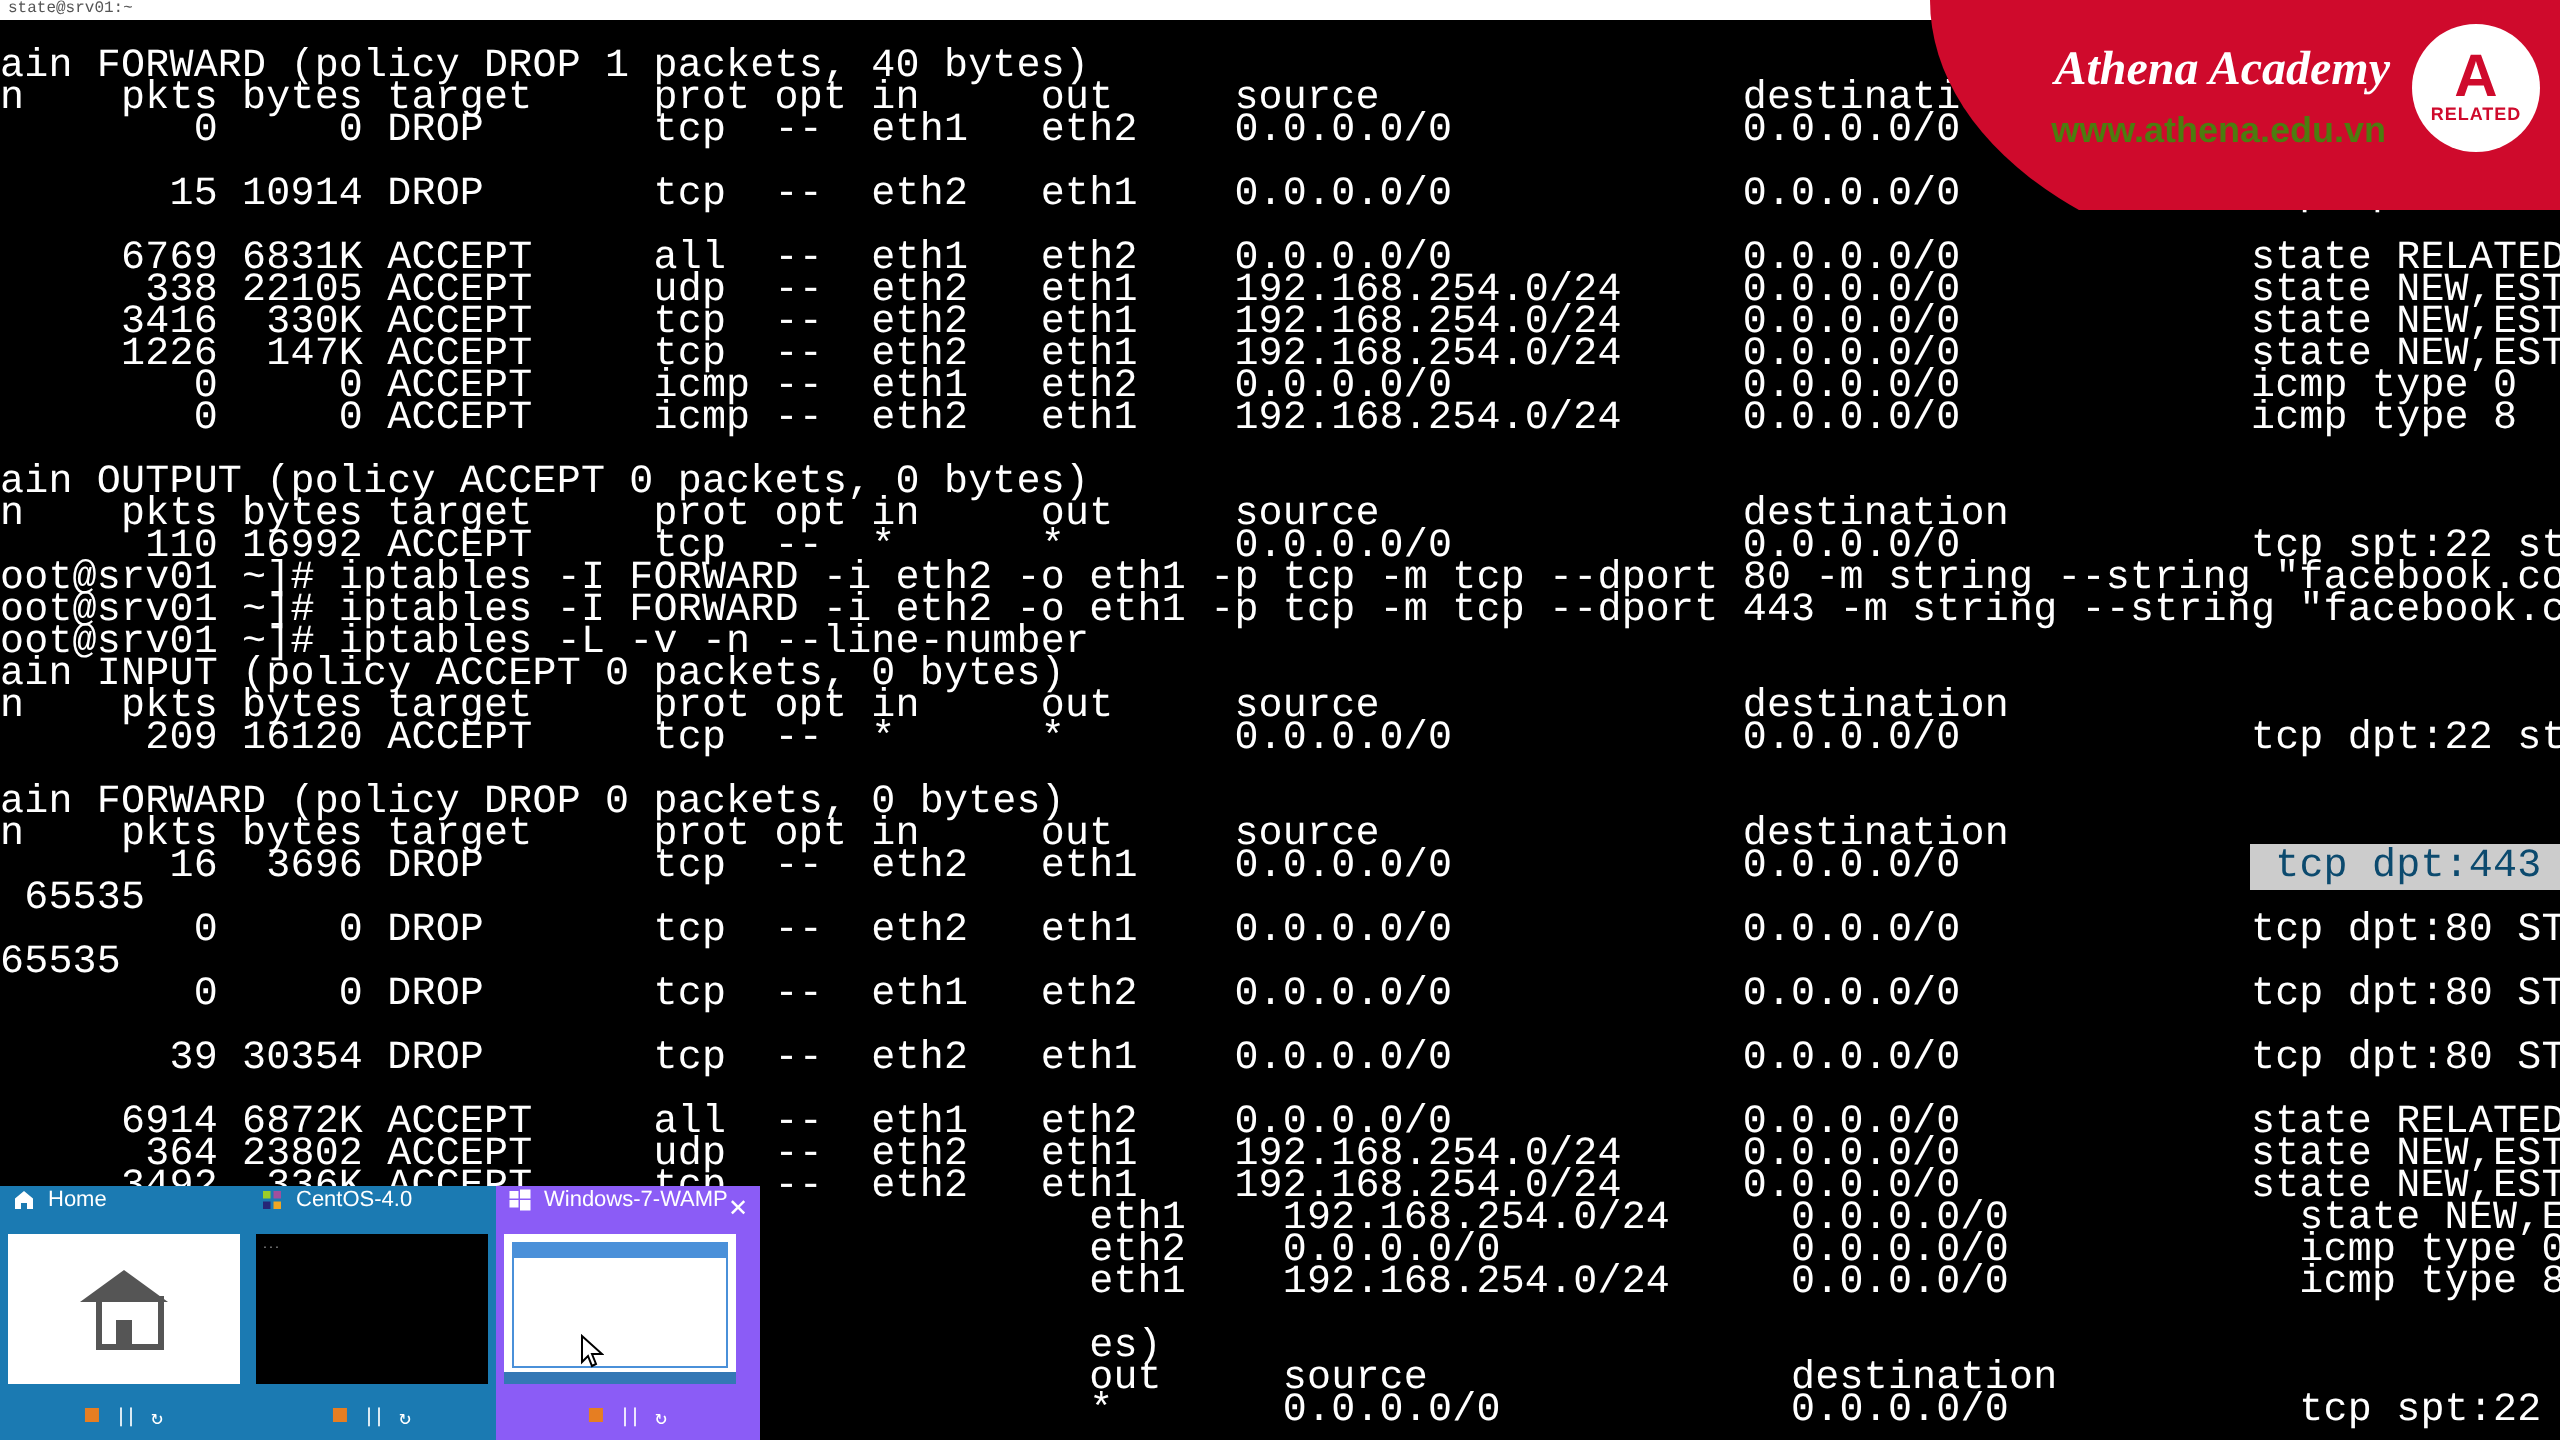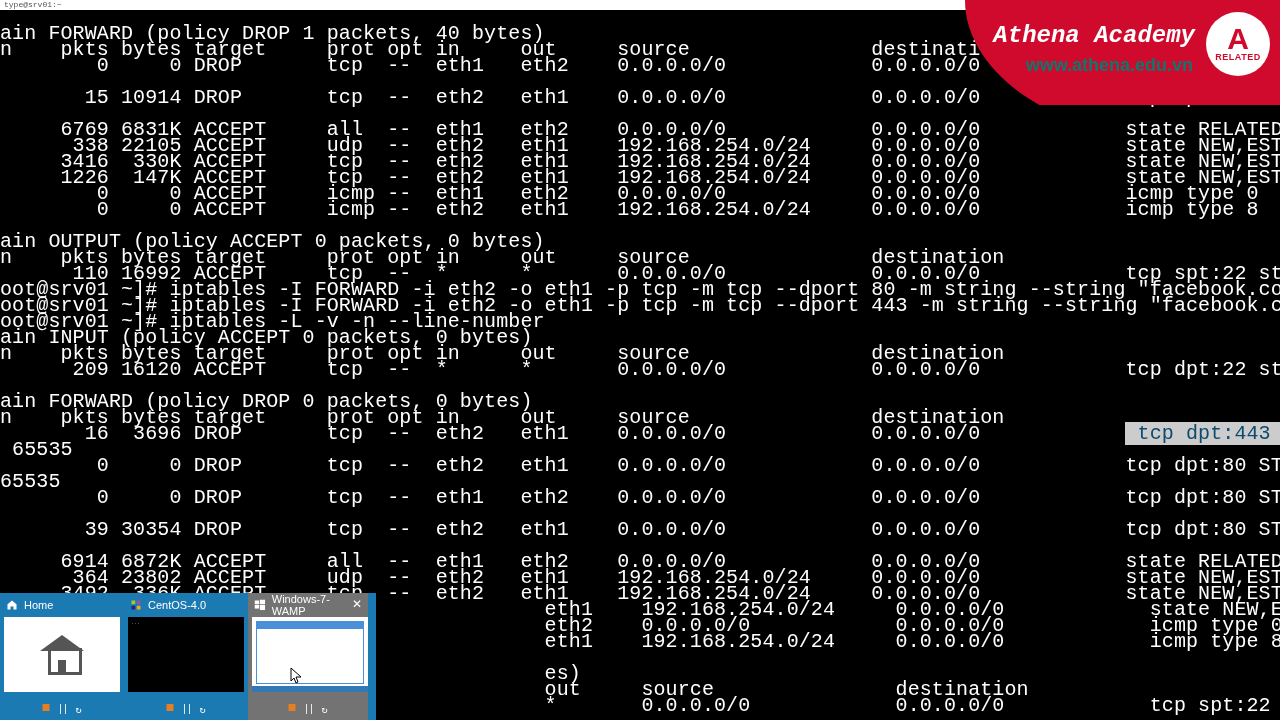--- a/index.html
+++ b/index.html
@@ -2,53 +2,53 @@
 <html><head>
 <meta charset="utf-8">
 <style>
   * { margin:0; padding:0; box-sizing:border-box; }
   body { width:1280px; height:720px; background:#000; overflow:hidden; font-family:"Courier New",monospace; position:relative; }
   .titlebar { height:10px; background:#fff; width:100%; font-size:8px; color:#555; padding-left:4px; line-height:10px; overflow:hidden; }
   .terminal { position:absolute; top:10px; left:0; right:0; bottom:0; background:#000; color:#fff; font-size:20px; line-height:16px; white-space:pre; padding:0; letter-spacing:0.1px; }
   .hl { background:#ccc; color:#0c4a6e; }
   .logo { position:absolute; top:0; right:0; width:315px; height:105px; overflow:hidden; }
   .logo-bg { position:absolute; top:-140px; right:-125px; width:440px; height:280px; background:#cf0a2c; border-radius:50%; }
-  .logo-text { position:absolute; top:22px; right:85px; color:#fff; font-family:Liberation Mono, monospace; font-style:italic; font-size:24px; font-weight:bold; }
-  .logo-url { position:absolute; top:55px; right:87px; color:#0f766e; font-family:Arial,sans-serif; font-size:18px; font-weight:bold; }
+  .logo-text { position:absolute; top:22px; right:85px; color:#fff; font-family:Liberation Serif, serif; font-style:italic; font-size:24px; font-weight:bold; }
+  .logo-url { position:absolute; top:55px; right:87px; color:#4d7c0f; font-family:Arial,sans-serif; font-size:18px; font-weight:bold; }
   .badge { position:absolute; top:12px; right:10px; width:64px; height:64px; background:#fff; border-radius:50%; display:flex; align-items:center; justify-content:center; flex-direction:column; color:#cf0a2c; font-family:Arial,sans-serif; font-weight:bold; }
   .badge .A { font-size:30px; line-height:26px; }
   .badge .t { font-size:9px; letter-spacing:0.5px; }
   .taskbar { position:absolute; bottom:0; left:0; width:376px; height:127px; background:#1b7ab2; display:flex; }
   .tab { position:relative; flex:none; }
-  .tab-header { height:24px; font-size:11px; color:#fff; font-family:"Segoe UI",Arial,sans-serif; display:flex; align-items:center; padding:1px 6px; gap:6px; }
+  .tab-header { height:24px; font-size:11px; color:#fff; font-family:"Segoe UI",Arial,sans-serif; display:flex; padding:1px 6px; gap:6px; }
   .home-tab { width:124px; }
   .home-tab .thumb { background:#fff; width:116px; height:75px; margin:0 4px; display:flex; align-items:center; justify-content:center; }
   .house { width:44px; height:40px; position:relative; }
   .house::before { content:""; position:absolute; top:0; left:50%; transform:translateX(-50%); border-left:22px solid transparent; border-right:22px solid transparent; border-bottom:16px solid #555; }
   .house::after { content:""; position:absolute; bottom:0; left:8px; width:28px; height:24px; border:3px solid #555; border-top:none; background:transparent; }
   .door { position:absolute; bottom:0; left:18px; width:8px; height:15px; background:#555; }
   .centos-tab { width:124px; }
   .centos-tab .thumb { background:#000; width:116px; height:75px; margin:0 4px; padding:3px; font-size:5px; color:#aaa; }
-  .wamp-tab { width:120px; background:#737373; }
+  .wamp-tab { width:132px; background:#8b5cf6; }
   .wamp-tab .thumb { background:#fff; width:116px; height:75px; margin:0 4px; position:relative; }
   .wamp-inner { position:absolute; top:4px; left:4px; right:4px; bottom:8px; border:1px solid #4a90d9; background:#fff; }
   .wamp-bar { position:absolute; bottom:0; left:0; right:0; height:6px; background:#3478b5; }
   .wamp-titlebar { height:7px; background:#4a90d9; }
   .close-x { position:absolute; top:4px; right:6px; color:#fff; font-size:12px; font-family:Arial,sans-serif; cursor:pointer; }
   .controls { position:absolute; bottom:4px; left:50%; transform:translateX(-50%); display:flex; gap:8px; font-size:10px; color:#fff; }
   .controls .stop { width:7px; height:7px; background:#e67e22; }
   .controls .pause { letter-spacing:-1px; }
   .ic { width:12px; height:12px; display:inline-block; }
   .cursor { position:absolute; width:12px; height:18px; pointer-events:none; }
   .cursor svg { width:100%; height:100%; }
 </style>
 </head>
 <body>
 
-<div class="titlebar">type@srv01:~</div>
+<div class="titlebar">state@srv01:~</div>
 
 <div class="terminal" id="term">
 ain FORWARD (policy DROP 1 packets, 40 bytes)
 n    pkts bytes target     prot opt in     out     source               destination
         0     0 DROP       tcp  --  eth1   eth2    0.0.0.0/0            0.0.0.0/0            tcp spt:80 STRING match "facebook.co
 
        15 10914 DROP       tcp  --  eth2   eth1    0.0.0.0/0            0.0.0.0/0            tcp dpt:80 STRING match
 
      6769 6831K ACCEPT     all  --  eth1   eth2    0.0.0.0/0            0.0.0.0/0            state RELATED,ESTABLISHED
       338 22105 ACCEPT     udp  --  eth2   eth1    192.168.254.0/24     0.0.0.0/0            state NEW,ESTABLISHED udp dpt:53

